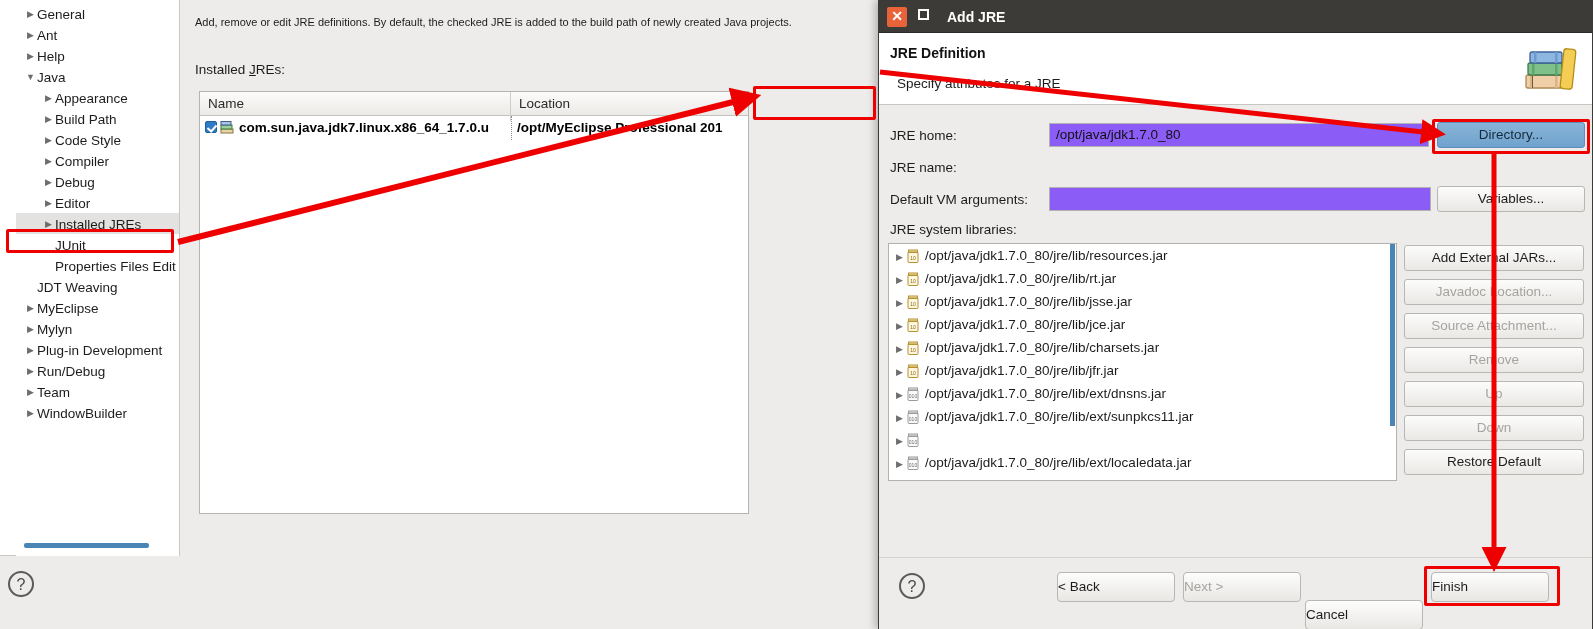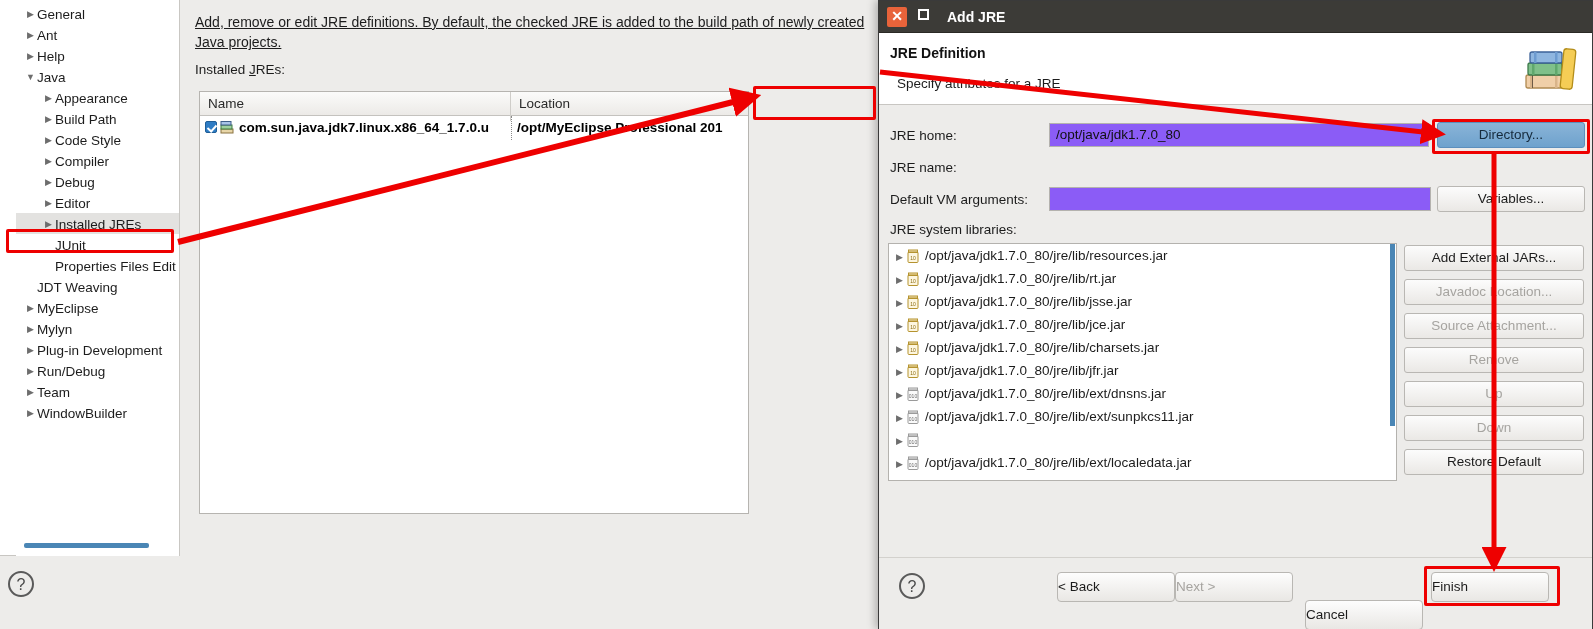--- a/index.html
+++ b/index.html
@@ -69,21 +69,21 @@
     position: absolute; left: 179px; top: 0; width: 1414px; height: 556px;
     background: #edecea;
     border-left: 1px solid #c9c7c3;
   }
   #prefs-content-inner {
     position: absolute; left: 0; top: 2px; width: 700px; height: 554px;
     background: #edecea;
   }
   #desc-text {
     position: absolute; left: 15px; top: 10px; width: 680px;
-    font-size: 14px; line-height: 20px; color: #1c1c1c; text-decoration: underline;
+    font-size: 11px; line-height: 20px; color: #1c1c1c;
   }
   #list-label {
     position: absolute; left: 15px; top: 60px;
     font-size: 13.5px; color: #1c1c1c;
   }
   #list-label u { text-decoration: underline; }
   #jre-table {
     position: absolute; left: 19px; top: 89px; width: 550px; height: 423px;
     background: #ffffff;
     border: 1px solid #b6b4b0;
@@ -461,21 +461,21 @@
       <div class="fbtn disabled" style="left:525px; top:309px; width:180px;">Down</div>
       <div class="fbtn disabled" style="left:525px; top:275px; width:180px;">Up</div>
       <div class="fbtn" style="left:525px; top:343px; width:180px;">Restore Default</div>
     </div>
 
     <div id="addjre-footer">
       <div id="addjre-help">
           <div class="help-circ">?</div>
         </div>
       <div class="wiz-btn" style="left:178px;">&lt; Back</div>
-      <div class="wiz-btn disabled" style="left:296px;">Next &gt;</div>
+      <div class="wiz-btn disabled" style="left:304px;">Next &gt;</div>
       <div class="wiz-btn" style="left:426px;margin-top:28px;">Cancel</div>
       <div class="wiz-btn" style="left:552px;">Finish</div>
     </div>
   </div>
 
   <svg id="ann-svg">
     <defs>
       <marker id="arrowhead" markerWidth="5" markerHeight="5" refX="2.2" refY="2.5" orient="auto">
         <polygon points="0,0 5,2.5 0,5" fill="#ee0000"></polygon>
       </marker>

